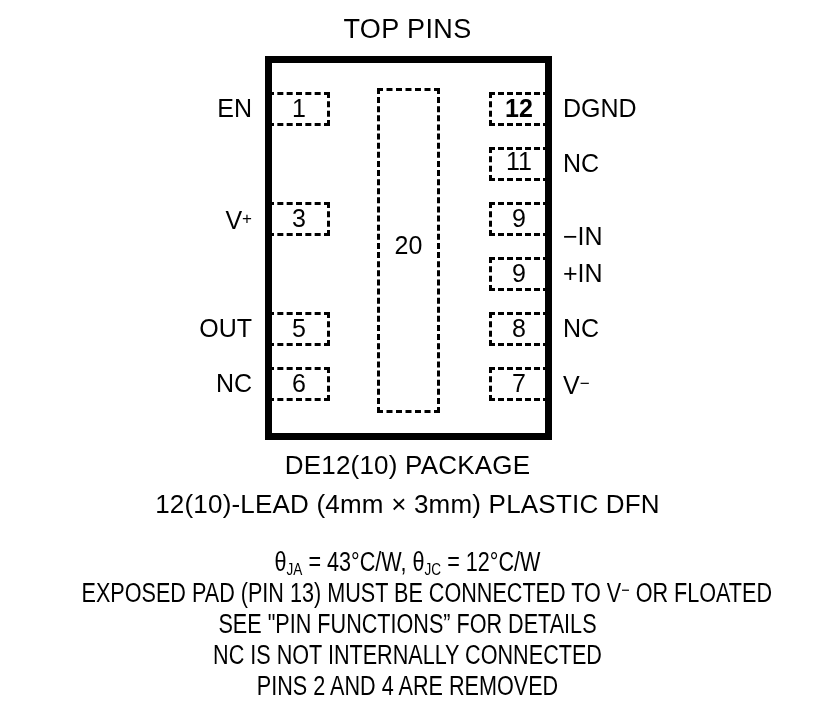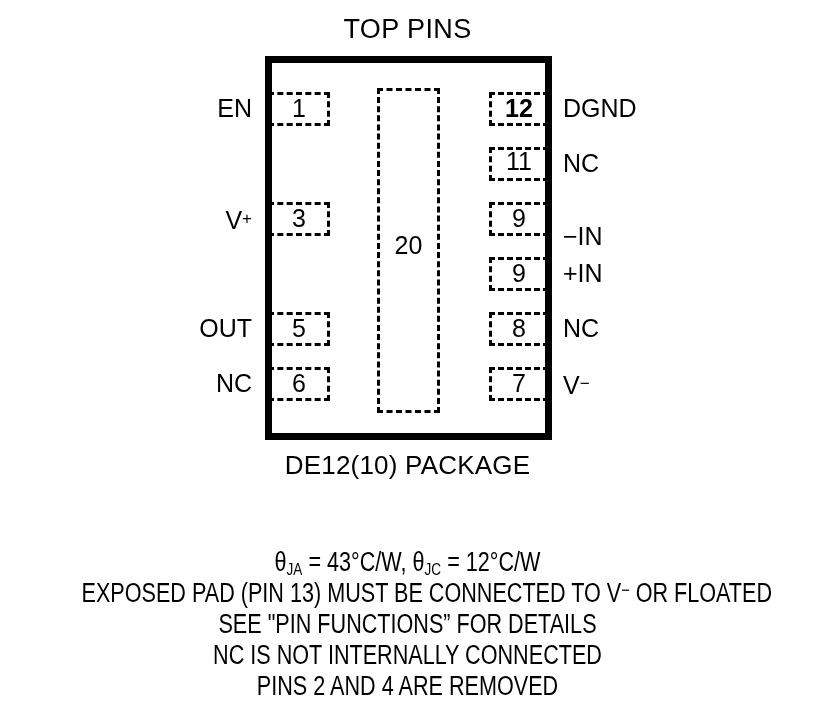--- a/index.html
+++ b/index.html
@@ -192,20 +192,21 @@
       <div class="pin-label right" style="top: 312px;"><span>NC</span></div>
       <div class="pin right" style="left: 489px; width: 60px; top: 367px;"></div>
       <div class="pin-num" style="left: 489px; width: 60px; top: 367px;">7</div>
       <div class="pin-label right" style="top: 367px;"><span>V</span><span class="sup">−</span></div>
       <div class="wall-mask" style="left: 265px; top: 56px; height: 384px;"></div>
       <div class="wall-mask" style="left: 545px; top: 56px; height: 384px;"></div>
     </div>
 
   <div class="caption cap-normal" style="top:446px;margin-top:6px;">DE12(10) PACKAGE</div>
 
+  <div class="caption cap-normal" style="top:491px;">12(10)-LEAD (4mm × 3mm) PLASTIC DFN</div>
 
   <div class="caption cap-cond" style="top:549px;">
     <span>θ</span><span class="sub">JA</span><span> = 43°C/W, </span><span>θ</span><span class="sub">JC</span><span> = 12°C/W</span>
   </div>
 
   <div class="caption cap-cond" style="top:580px;">
     <span>EXPOSED PAD (PIN 13) MUST BE CONNECTED TO V</span><span class="supminus">−</span><span> OR FLOATED</span>
   </div>
 
   <div class="caption cap-cond" style="top:611px;">SEE "PIN FUNCTIONS” FOR DETAILS</div>

